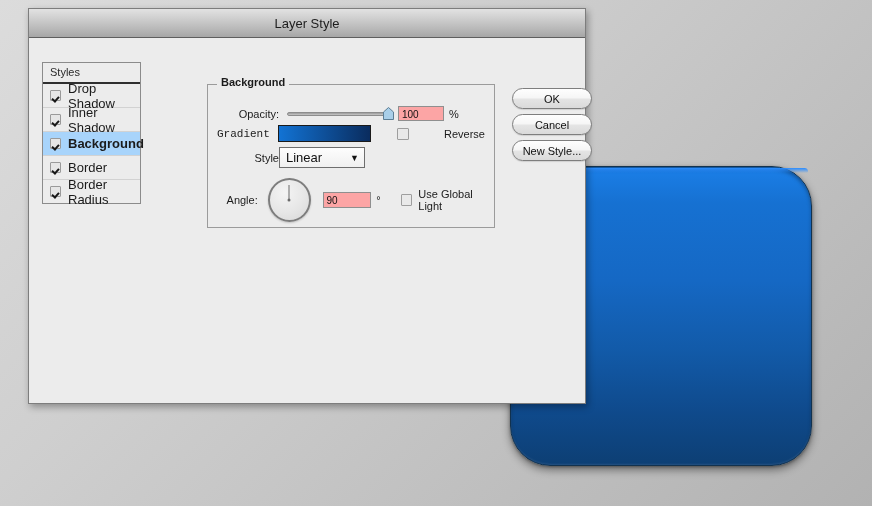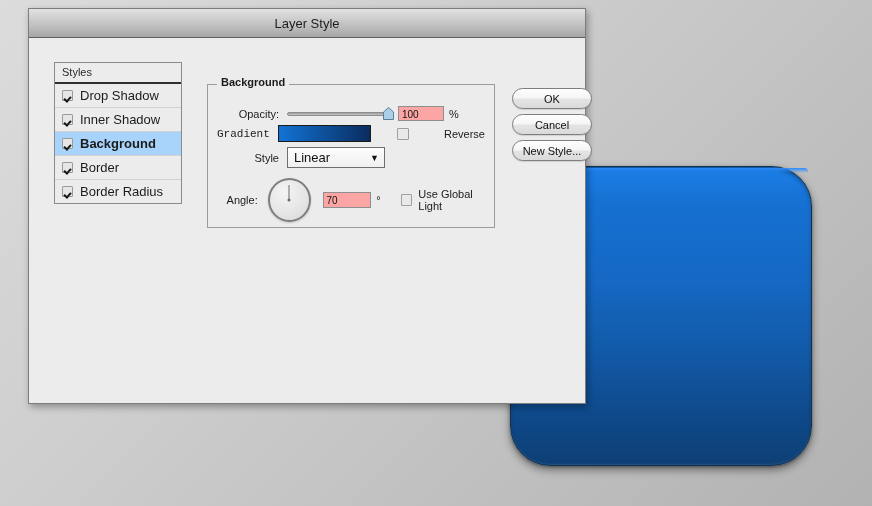--- a/index.html
+++ b/index.html
@@ -44,21 +44,21 @@
     background:linear-gradient(180deg,#e2e2e2 0%,#d2d2d2 28%,#b9b9b9 70%,#a6a6a6 100%);
     border-bottom:1px solid #5e5e5e;
     display:flex;align-items:center;justify-content:center;
     font-size:13px;color:#1d1d1d;
     position:relative;
   }
   #body{position:relative;height:367px;}
 
   
   #styleslist{
-    position:absolute;left:25px;top:24px;width:128px;
+    position:absolute;left:13px;top:24px;width:99px;
     background:#ececec;border:1px solid #8b8b8b;box-sizing:border-box;
   }
   #styleslist .hdr{
     height:19px;line-height:19px;padding-left:7px;font-size:11px;color:#2a2a2a;
     background:#ececec;border-bottom:2px solid #2f2f2f;
   }
   .srow{
     height:23px;display:flex;align-items:center;padding-left:7px;
     font-size:13px;color:#1b1b1b;border-bottom:1px solid #d2d2d2;
     background:#ececec;
@@ -120,21 +120,21 @@
   .sidecb{
     width:12px;height:12px;border:1px solid #9e9e9e;background:#e9e9e9;
     box-sizing:border-box;border-radius:1px;
   }
   .sidelbl{font-size:11px;color:#1b1b1b;margin-left:6px;}
 
   
   #r-style{left:188px;top:109px;width:268px;}
   #r-style .rlabel{width:62px;}
   .select{
-    margin-left:8px;width:98px;height:21px;border:1px solid #6e6e6e;
+    width:86px;height:21px;border:1px solid #6e6e6e;
     background:linear-gradient(180deg,#fdfdfd,#f0f0f0);
     display:flex;align-items:center;justify-content:space-between;
     padding:0 5px 0 6px;box-sizing:border-box;
     font-size:13px;color:#111;
   }
   .caret{font-size:9px;color:#111;}
 
   
   #r-angle{left:188px;top:140px;width:280px;}
   #r-angle .rlabel{width:42px;}
@@ -237,21 +237,21 @@
         <span class="caret">▼</span>
       </div>
     </div>
 
     <div class="row" id="r-angle">
       <span class="rlabel">Angle:</span>
       <div class="dial">
         <div class="needle" style="transform: translateX(-50%) rotate(0deg); transform-origin: 50% 17px;"></div>
         <div class="hub"></div>
       </div>
-      <div class="numfield" style="margin-left:12px;width:50px;height:16px;line-height:16px;">70</div>
+      <div class="numfield" style="margin-left:12px;width:50px;height:16px;line-height:16px;">90</div>
       <span class="unit">°</span>
       <span style="margin-left:12px;display:flex;align-items:center;padding-left:8px;">
         <span class="sidecb"></span>
         <span class="sidelbl">Use Global Light</span>
       </span>
     </div>
 
     <div id="buttons">
       <div class="btn">OK</div>
       <div class="btn">Cancel</div>

